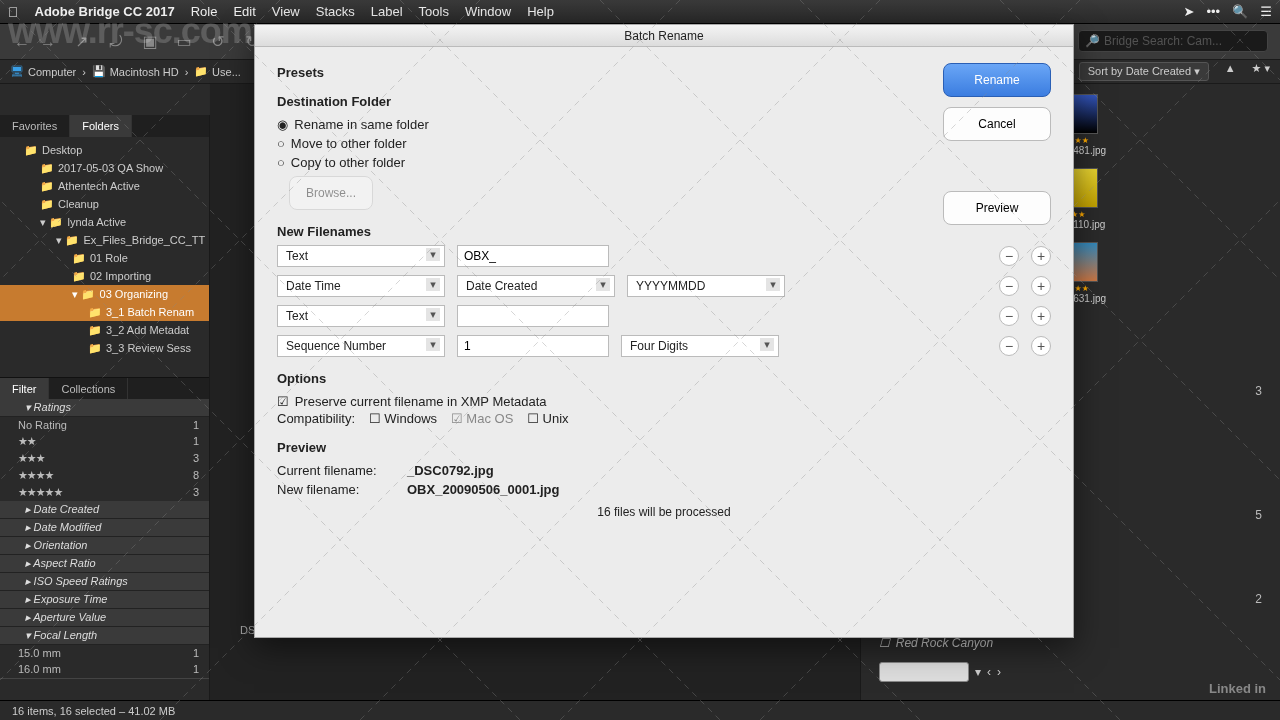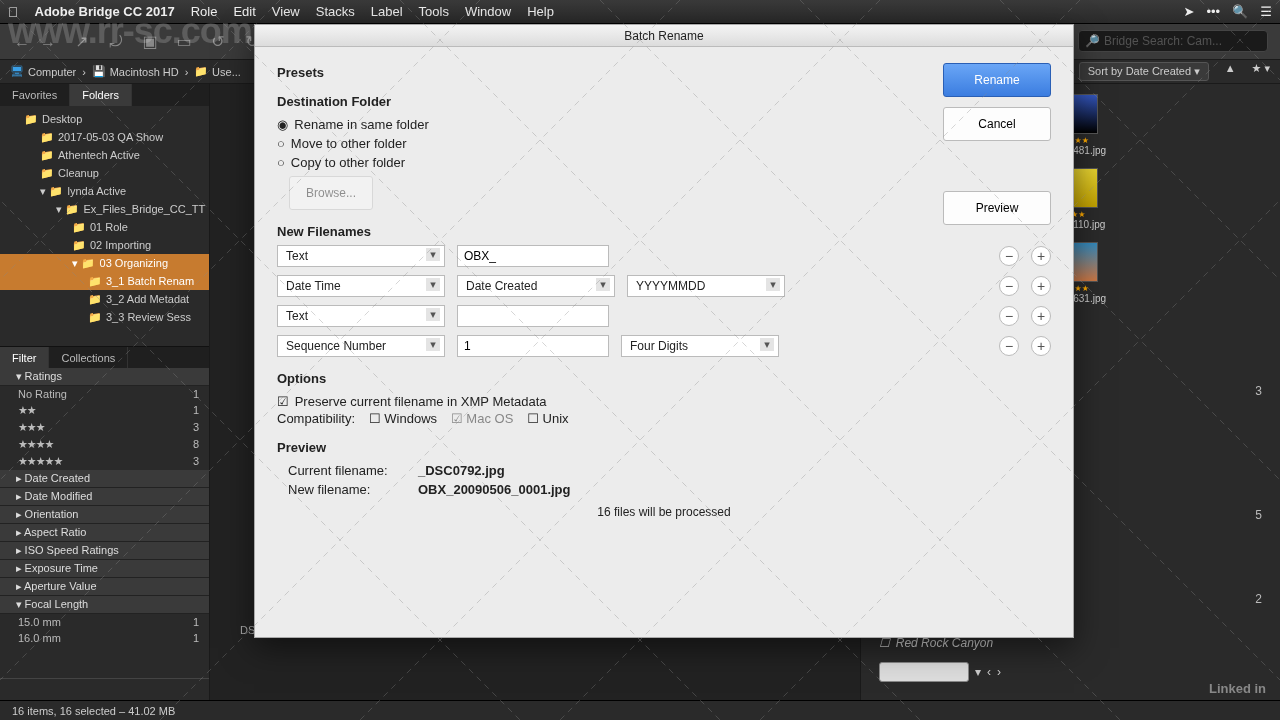--- a/index.html
+++ b/index.html
@@ -22,37 +22,37 @@
 .crumb-bar { height:24px; background:#2a2a2a; border-bottom:1px solid #1a1a1a; display:flex; align-items:center; justify-content:space-between; padding:0 10px; font-size:11px; color:#ccc; }
 .crumb-bar .left { display:flex; align-items:center; gap:6px; }
 .crumb-bar .crumb { display:flex; align-items:center; gap:4px; }
 .crumb-bar .fico { color:#3aa0e8; }
 .crumb-bar .sort { background:#3a3a3a; padding:2px 8px; border:1px solid #555; border-radius:3px; }
 
 
 .main { display:flex; height:calc(720px - 24px - 36px - 24px - 20px); }
 
 
-.left-panel { width:210px; background:#2a2a2a; border-right:1px solid #1a1a1a; display:flex; flex-direction:column; }
+.left-panel { width:210px; background:#2a2a2a; border-right:1px solid #1a1a1a; display:flex; flex-direction:column;margin-top:31px; }
 .tabs-row { height:22px; display:flex; background:#1f1f1f; }
 .tab { padding:0 12px; display:flex; align-items:center; font-size:11px; color:#bbb; border-right:1px solid #333; }
 .tab.active { background:#3a3a3a; color:#fff; }
 .folder-tree { flex:0 0 240px; overflow:hidden; padding:4px 0; font-size:11px; }
 .tree-item { display:flex; align-items:center; height:18px; padding-left:8px; gap:4px; color:#ccc; }
 .tree-item.sel { background:#c77b2f; color:#fff; }
 .tree-item .fico { color:#3aa0e8; width:14px; }
 .tree-item.sub1 { padding-left:24px; }
 .tree-item.sub2 { padding-left:40px; }
 .tree-item.sub3 { padding-left:56px; }
 .tree-item.sub4 { padding-left:72px; }
 .tree-item.sub4 .fico { color:#c77b2f; }
 
 .filter-tabs { height:22px; display:flex; background:#1f1f1f; border-top:1px solid #111; }
 .filter-panel { flex:1; font-size:11px; overflow:hidden; }
-.filter-section { background:#3a3a3a; padding:2px 16px; border-bottom:1px solid #222; color:#ddd; font-weight:500; }
+.filter-section { background:#3a3a3a; padding:2px 25px; border-bottom:1px solid #222; color:#ddd; font-weight:500;font-style:italic; }
 .filter-row { display:flex; justify-content:space-between; padding:2px 10px 2px 18px; color:#bbb; }
 .filter-row .stars { letter-spacing:-1px; }
 .filter-footer { height:22px; background:#2a2a2a; border-top:1px solid #444; }
 
 
 .content-panel { flex:1; position:relative; background:#222; }
 .thumb-row { position:absolute; bottom:50px; left:0; right:0; height:40px; display:flex; gap:20px; padding:0 30px; align-items:center; }
 .thumb-row .th-label { color:#aaa; font-size:11px; }
 
 
@@ -74,34 +74,34 @@
 .dialog { position:absolute; left:254px; top:24px; width:820px; height:614px; background:#ececec; border:1px solid #aaa; box-shadow:0 10px 30px rgba(0,0,0,.5); color:#222; font-size:13px; }
 .dialog-title { height:22px; background:linear-gradient(#f4f4f4,#dcdcdc); text-align:center; line-height:22px; font-size:12px; border-bottom:1px solid #bbb; }
 .dialog-body { padding:18px 22px 12px 22px; position:relative; height:calc(100% - 22px); }
 .dialog-body h4 { font-size:13px; font-weight:600; margin-bottom:6px; }
 .dlg-section { margin-bottom:14px; }
 .preset-row { display:flex; align-items:center; gap:12px; }
 .preset-row label { width:48px; }
 .select { background:#fff; border:1px solid #bbb; height:22px; padding:0 22px 0 8px; position:relative; display:inline-flex; align-items:center; font-size:12px; }
 .select::after { content:"▾"; position:absolute; right:4px; top:2px; color:#555; font-size:11px; background:#e4e4e4; width:14px; text-align:center; }
 .select.wide { width:380px; }
-.btn { background:#fdfdfd; border:1px solid #bbb; border-radius:3px; height:24px; padding:16px 16px; font-size:12px; display:inline-flex; align-items:center; }
+.btn { background:#fdfdfd; border:1px solid #bbb; border-radius:8px; height:24px; padding:16px 16px; font-size:12px; display:inline-flex; align-items:center; }
 .btn.primary { background:linear-gradient(#6aa6f6,#3b7de0); color:#fff; border:1px solid #2a5fb5; }
 .dlg-right-btns { position:absolute; right:22px; top:16px; display:flex; flex-direction:column; gap:10px; width:108px; }
 .dlg-right-btns .btn { width:100%; justify-content:center; }
 .radio-row, .check-row { display:flex; align-items:center; gap:6px; padding:2px 0; }
 .browse-btn { opacity:.4; margin-top:4px; margin-left:12px; }
 .filename-row { display:flex; align-items:center; gap:12px; margin-bottom:8px; }
 .filename-row .select { width:168px; }
 .filename-row .select.mid { width:158px; }
 .filename-row .txtin { width:152px; height:22px; border:1px solid #bbb; padding:0 6px; font-size:12px; }
 .pm-btn { width:20px; height:20px; border:1px solid #bbb; border-radius:50%; display:inline-flex; align-items:center; justify-content:center; font-size:14px; background:#fff; color:#555; }
 .compat-row { display:flex; align-items:center; gap:14px; }
 .preview-block { font-size:13px; }
-.preview-block .row { display:flex; gap:10px; padding:2px 0;margin-left:11px; }
+.preview-block .row { display:flex; gap:10px; padding:2px 0; }
 .preview-block .lab { width:120px; }
 .preview-block .val { font-weight:600; }
 .process-note { text-align:center; font-size:12px; margin-top:6px; }
 
 
 .watermark-lines { position:absolute; inset:0; pointer-events:none; opacity:.35; }
 .watermark-lines line { stroke:#888; stroke-width:1; stroke-dasharray:6 5; }
 .wm-text { position:absolute; left:8px; top:10px; font-size:36px; font-weight:700; color:rgba(255,255,255,.18); letter-spacing:-1px; }
 </style>
 </head>

